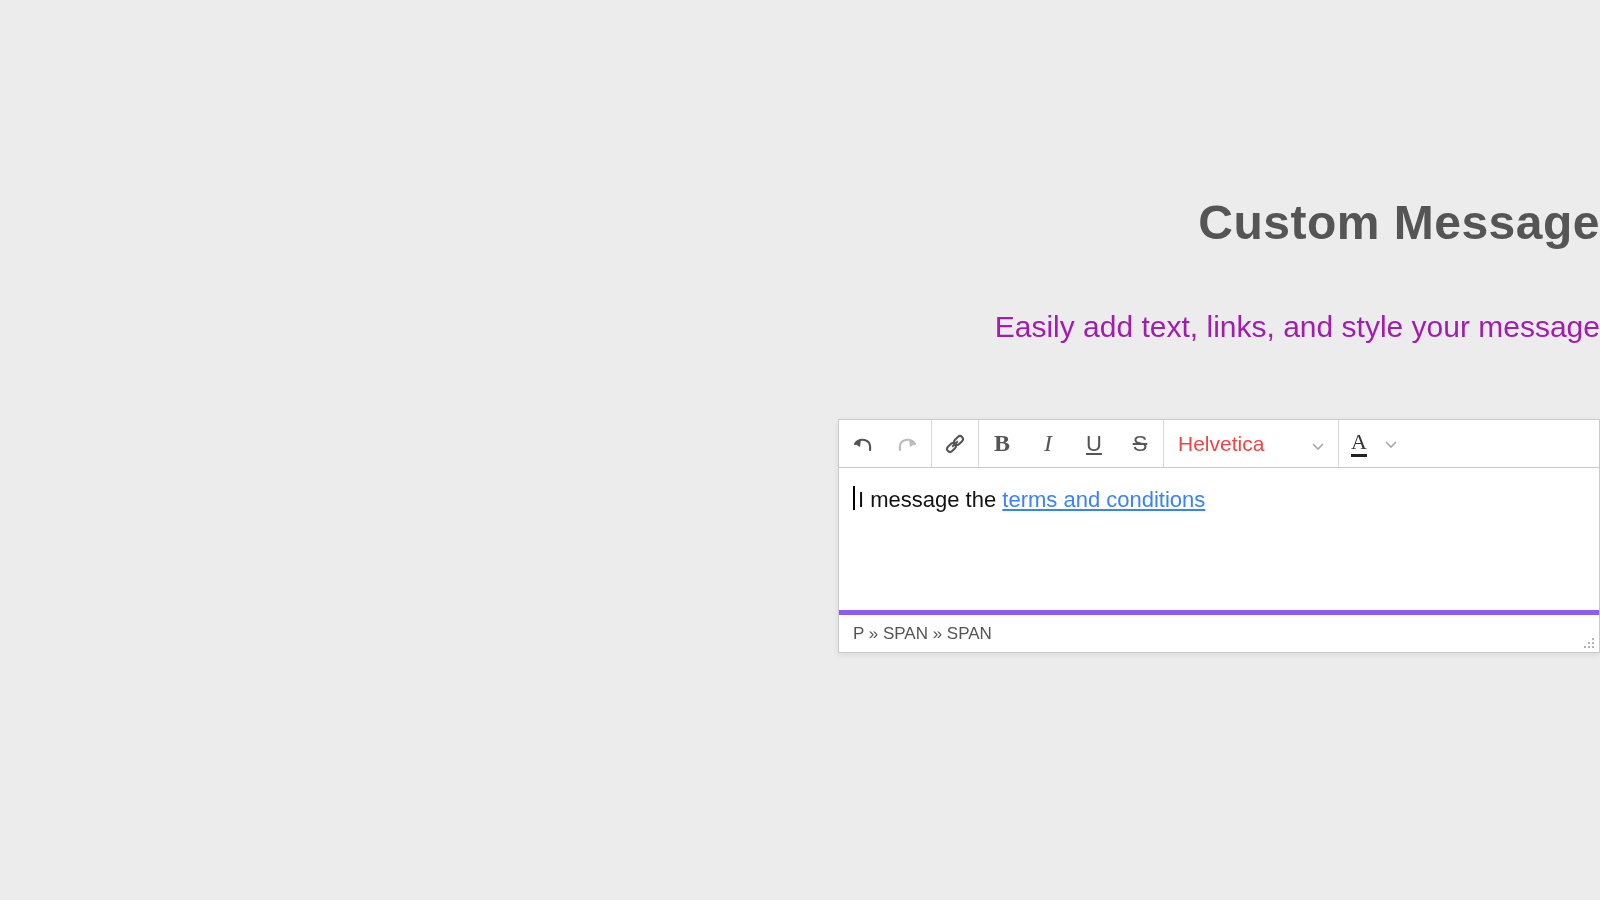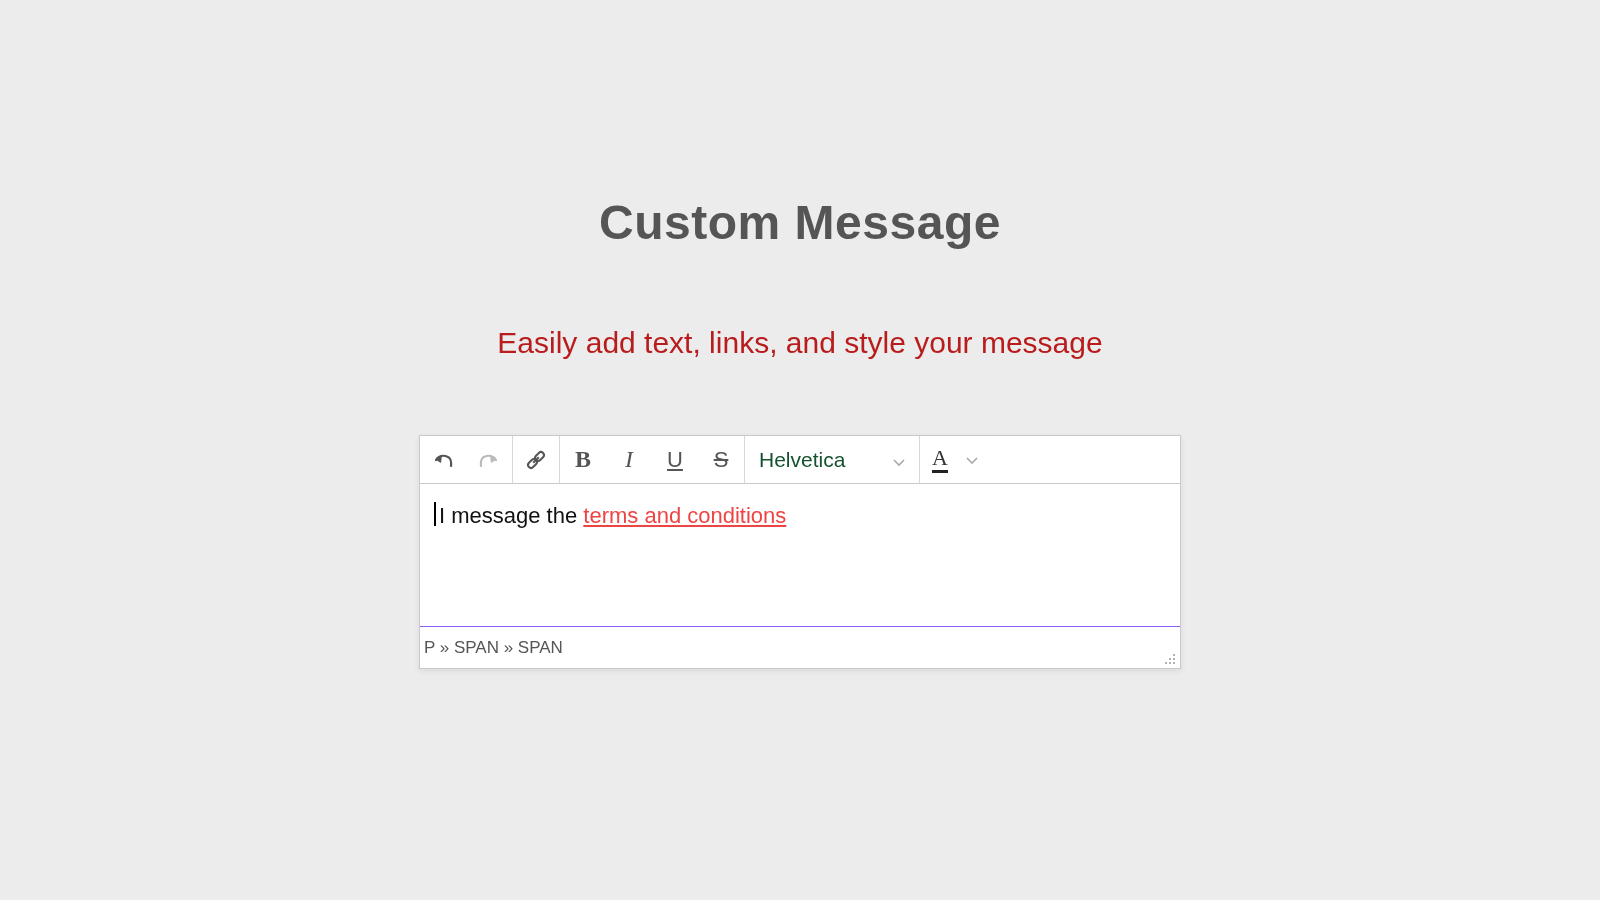--- a/index.html
+++ b/index.html
@@ -8,34 +8,34 @@
       height: 900px;
       background: #ececec;
       font-family: -apple-system, BlinkMacSystemFont, "Segoe UI", Helvetica, Arial, sans-serif;
       overflow: hidden;
     }
     .page {
       width: 100%;
       height: 100%;
       display: flex;
       flex-direction: column;
-      align-items: center;
+      align-items: flex-end;
     }
     .title {
       margin-top: 195px;
       font-size: 48px;
       font-weight: 600;
       color: #555;
       letter-spacing: 0.5px;
     }
     .subtitle {
-      margin-top: 76px;
+      margin-top: 60px;
       font-size: 30px;
       font-weight: 400;
-      color: #b91c1c;
+      color: #a21caf;
     }
     .editor-wrap {
       margin-top: 75px;
       width: 762px;
       background: #fff;
       border: 1px solid #c9c9c9;
       box-shadow: 0 2px 6px rgba(0,0,0,0.08);
     }
     .toolbar {
       display: flex;
@@ -59,21 +59,21 @@
       color: #555;
     }
     .tb-btn.disabled { color: #bbb; cursor: default; }
     .tb-btn svg { display: block; }
     .tb-select {
       display: flex;
       align-items: center;
       padding: 0 14px 0 14px;
       cursor: pointer;
       gap: 10px;
-      color: #14532d;
+      color: #ef4444;
       font-size: 21px;
       position: relative;
     }
     .tb-select .caret {
       margin-left: auto;
     }
     .font-family-select { width: 174px; justify-content: space-between; }
     .font-size-select { width: 174px; justify-content: space-between; }
     .color-select {
       display: flex;
@@ -102,28 +102,28 @@
     }
     .text-cursor {
       display: inline-block;
       width: 2px;
       height: 24px;
       background: #000;
       vertical-align: -3px;
       margin-right: 3px;
     }
     .editor-content a {
-      color: #ef4444;
+      color: #3b82f6;
     }
     .statusbar {
       height: 42px;
-      border-top: 1px solid #8b5cf6;
-      display: flex;
-      align-items: center;
-      padding: 0 4px;
+      border-top: 5px solid #8b5cf6;
+      display: flex;
+      align-items: center;
+      padding: 0 14px;
       font-size: 17px;
       color: #555;
       position: relative;
       background: #fff;
     }
     .resize-grip {
       position: absolute;
       right: 4px;
       bottom: 4px;
       width: 14px;

